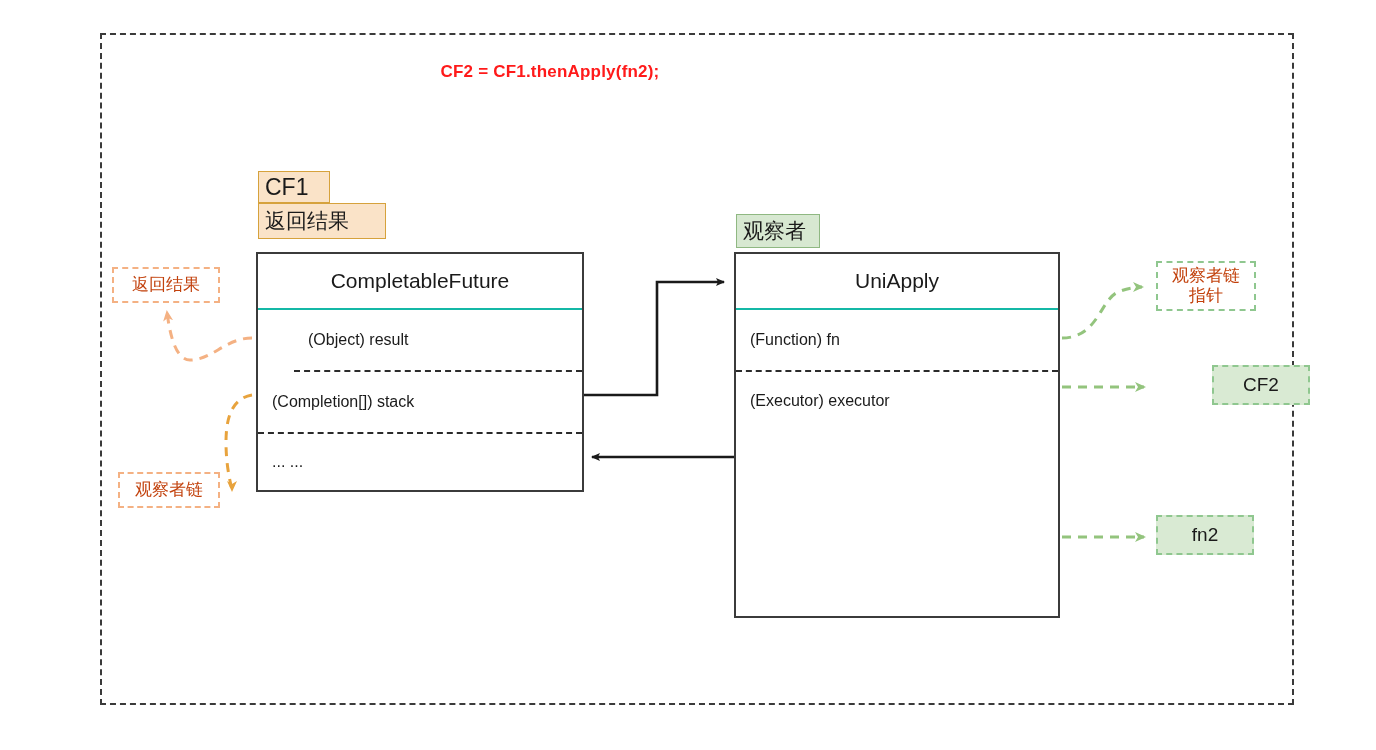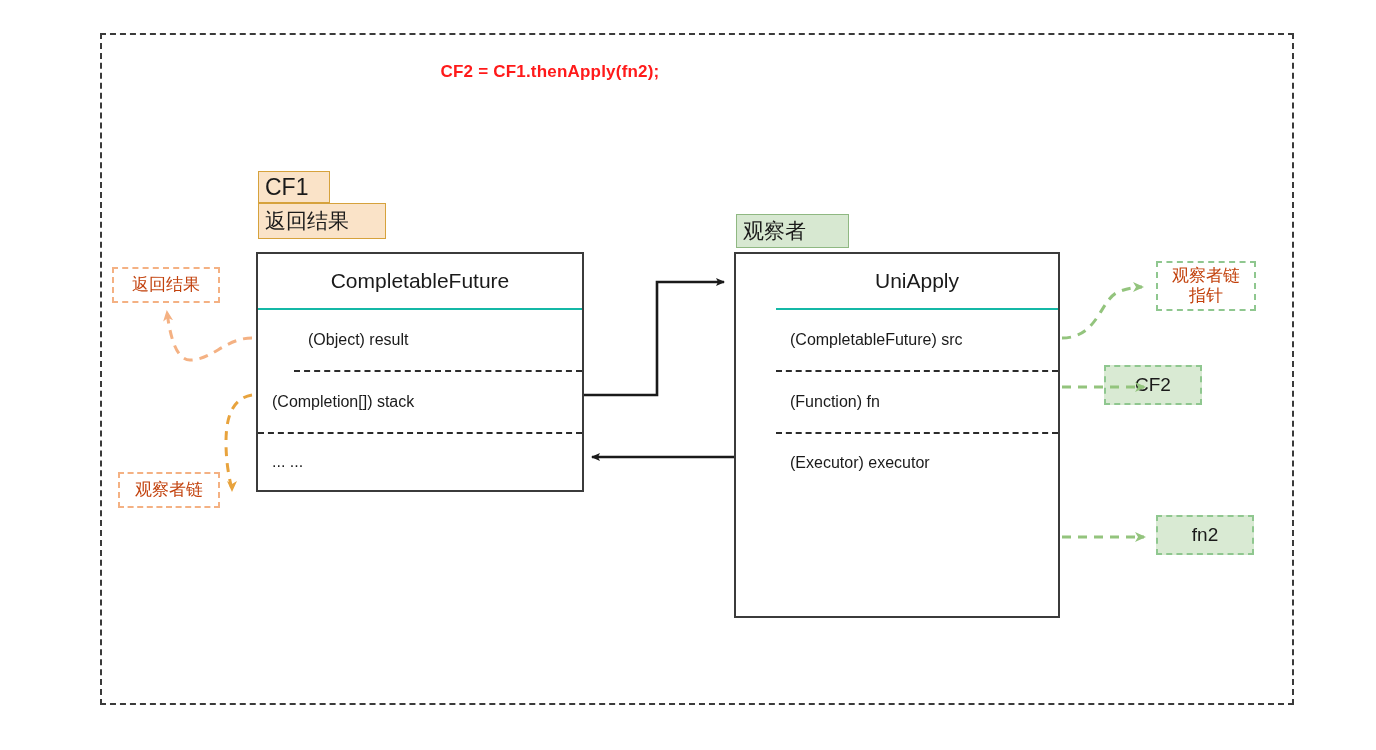--- a/index.html
+++ b/index.html
@@ -139,45 +139,44 @@
     <span>返回结果</span>
   </div>
 
   <div class="class-box" style="left:256px; top:252px; width:328px; height:240px;">
     <div class="class-title" style="height:56px;">CompletableFuture</div>
     <div class="class-field" style="height:62px;margin-left:36px;">(Object)  result</div>
     <div class="class-field" style="height:62px;">(Completion[])  stack</div>
     <div class="class-field last" style="height:56px;">... ...</div>
   </div>
 
-  <div class="tag tag-green" style="left:736px; top:214px; width:113px; height:34px; font-size:21px;">
+  <div class="tag tag-green" style="left:736px; top:214px; width:84px; height:34px; font-size:21px;">
     <span>观察者</span>
   </div>
 
-  <div class="class-box" style="left:734px; top:252px; width:326px; height:366px;padding-left:40px;">
+  <div class="class-box" style="left:734px; top:252px; width:326px; height:366px;">
     <div class="class-title" style="height:56px;">UniApply</div>
-    <div class="class-field" style="height:62px;">(CompletableFuture)  src</div>
     <div class="class-field" style="height:62px;">(Function) fn</div>
     <div class="class-field last" style="height:58px;">(Executor) executor</div>
   </div>
 
   <div class="callout callout-orange" style="left:112px; top:267px; width:108px; height:36px;">
     <span>返回结果</span>
   </div>
 
   <div class="callout callout-orange" style="left:118px; top:472px; width:102px; height:36px;">
     <span>观察者链</span>
   </div>
 
   <div class="callout callout-green-open" style="left:1156px; top:261px; width:100px; height:50px;">
     <span>观察者链
 指针</span>
   </div>
 
-  <div class="callout callout-green-solid" style="left:1104px; top:365px; width:98px; height:40px; font-size:19px; color:#1a1a1a;text-align:center;">
+  <div class="callout callout-green-solid" style="left:1212px; top:365px; width:98px; height:40px; font-size:19px; color:#1a1a1a;text-align:center;">
     <span>CF2</span>
   </div>
 
   <div class="callout callout-green-solid" style="left:1156px; top:515px; width:98px; height:40px; font-size:19px; color:#1a1a1a;align-items:center;">
     <span>fn2</span>
   </div>
 
   <svg class="overlay" viewBox="0 0 1376 750">
     <defs>
       <marker id="arrow-black" markerWidth="10" markerHeight="10" refX="8" refY="4" orient="auto" markerUnits="userSpaceOnUse">

